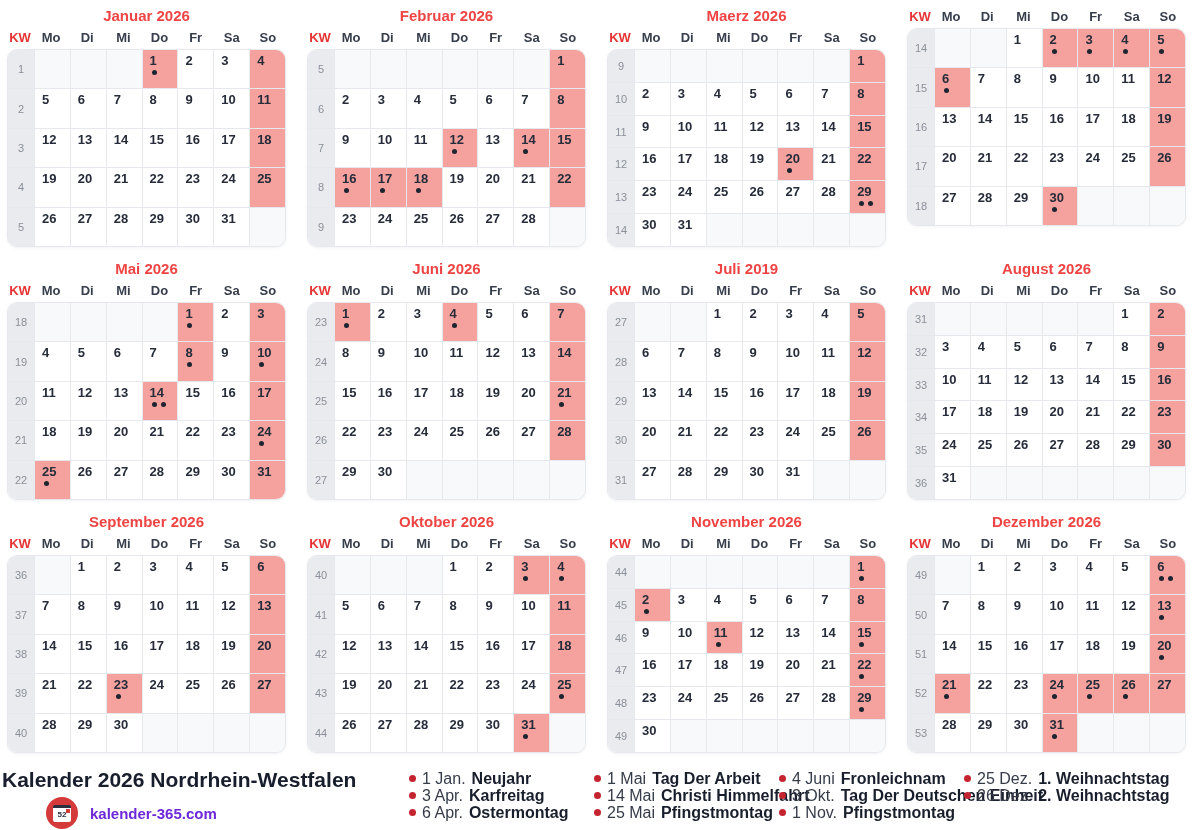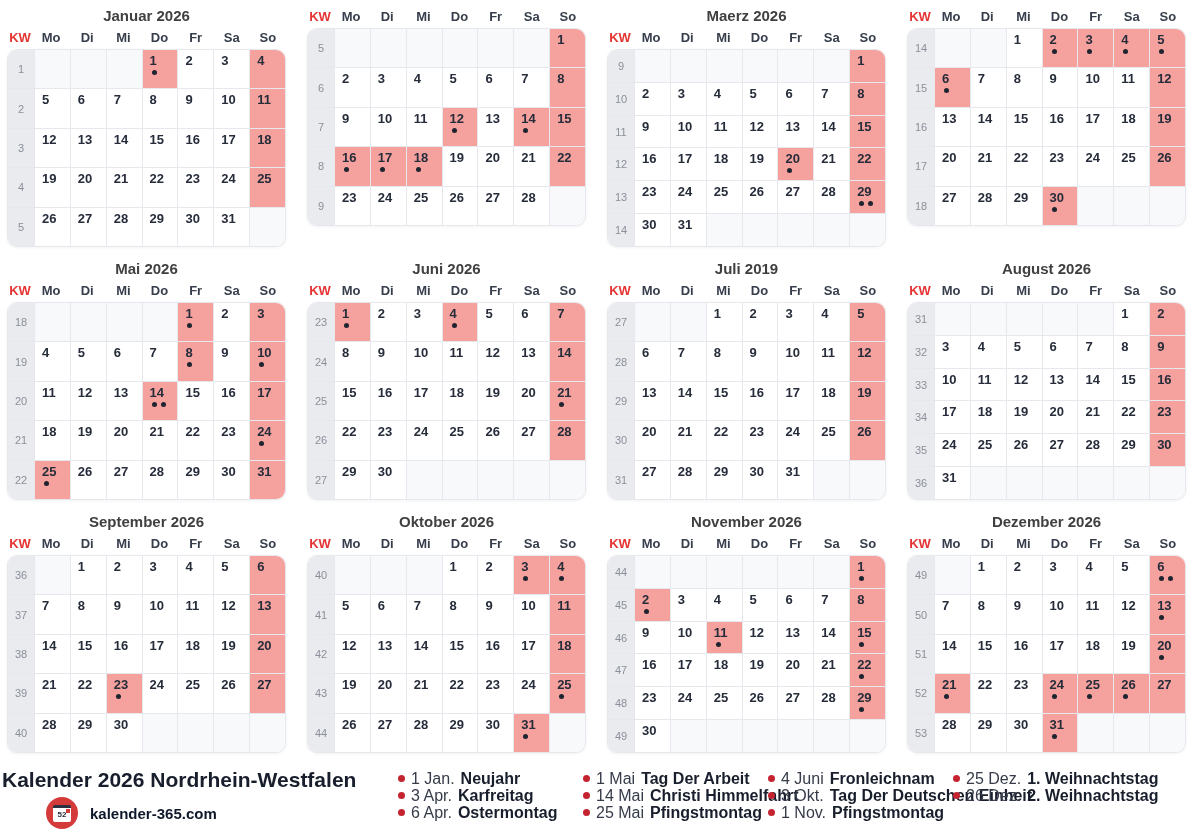--- a/index.html
+++ b/index.html
@@ -3,44 +3,44 @@
 <meta charset="utf-8">
 <style>
   html,body{margin:0;padding:0;}
   body{
     width:1200px;height:830px;background:#ffffff;
     font-family:"Liberation Sans","DejaVu Sans",sans-serif;
     color:#262c3a;overflow:hidden;
   }
   .cal-grid{display:grid;grid-template-columns:repeat(4,300px);grid-template-rows:repeat(3,253px);}
   .month{box-sizing:border-box;padding:5px 14px 0 7px;}
-  .month-title{text-align:center;font-weight:bold;font-size:15px;color:#404040;height:21px;line-height:21px;}
+  .month-title{text-align:center;font-weight:bold;font-size:15px;color:#ef4444;height:21px;line-height:21px;}
   .dow{display:grid;grid-template-columns:26px repeat(7,1fr);height:23px;align-items:center;
        font-weight:bold;font-size:13px;color:#363d4b;}
   .dow .hcell{text-align:center;}
   .dow .kwh{color:#e53535;}
   .panel{border:1px solid #e7e8ed;border-radius:10px;overflow:hidden;height:196px;
          display:flex;flex-direction:column;background:#fff;box-shadow:0 1px 3px rgba(40,45,60,.06);}
   .week{flex:1;display:grid;grid-template-columns:26px repeat(7,1fr);border-top:1px solid #e7e8ed;min-height:0;}
   .week:first-child{border-top:none;}
   .cell{border-left:1px solid #e7e8ed;box-sizing:border-box;padding:3px 0 0 7px;
         font-size:13px;font-weight:bold;color:#262c3a;background:#fff;overflow:hidden;}
   .cell:first-child{border-left:none;}
   .kwcell{background:#eaebef;color:#8a8f99;font-weight:normal;font-size:11px;
           display:flex;align-items:center;justify-content:center;padding:0;}
   .empty{background:#f8f9fb;}
   .hl{background:#f5a19d;}
   .dots{display:flex;gap:4px;margin:2px 0 0 2px;}
   .dot{width:5px;height:5px;border-radius:50%;background:#1e2430;}
   
-  .footer{display:flex;box-sizing:border-box;padding:8px 0 0 2px;height:71px;}
+  .footer{display:flex;box-sizing:border-box;padding:8px 0 0 2px;height:71px;gap:11px;}
   .footer-left{width:396px;box-sizing:border-box;}
   .page-title{font-size:21px;font-weight:bold;color:#181e2c;margin:1px 0 5px 0;}
   .brand{display:flex;align-items:center;gap:12px;margin-left:44px;}
-  .brand-name{font-size:15px;font-weight:bold;color:#0f172a;}
+  .brand-name{font-size:15px;font-weight:bold;color:#6d28d9;}
   .logo{width:32px;height:32px;border-radius:50%;background:#d53a3a;display:flex;
         align-items:center;justify-content:center;position:relative;}
   .logo-cal{width:18px;height:14px;background:#ffffff;border-radius:2px;border-top:3px solid #2a3040;
             position:relative;display:flex;align-items:center;justify-content:center;
             font-size:8px;font-weight:bold;color:#2a3040;}
   .logo-sq{position:absolute;top:1px;right:1px;width:4px;height:4px;background:#d53a3a;}
   .legend{flex:1;display:grid;grid-template-columns:185px 185px 185px 1fr;align-content:start;padding-top:5px;}
   .lcol{display:flex;flex-direction:column;gap:4px;}
   .litem{display:flex;align-items:center;font-size:16px;line-height:13px;}
   .ldot{width:7px;height:7px;border-radius:50%;background:#c42430;margin-right:6px;flex:0 0 auto;}
@@ -175,20 +175,21 @@
             <div class="daynum">30</div>
           </div>
           <div class="cell">
             <div class="daynum">31</div>
           </div>
           <div class="cell empty"></div>
         </div>
       </div>
     </div>
     <div class="month">
+      <div class="month-title">Februar 2026</div>
       <div class="dow">
         <div class="hcell kwh">KW</div>
         <div class="hcell">Mo</div>
         <div class="hcell">Di</div>
         <div class="hcell">Mi</div>
         <div class="hcell">Do</div>
         <div class="hcell">Fr</div>
         <div class="hcell">Sa</div>
         <div class="hcell">So</div>
       </div>

